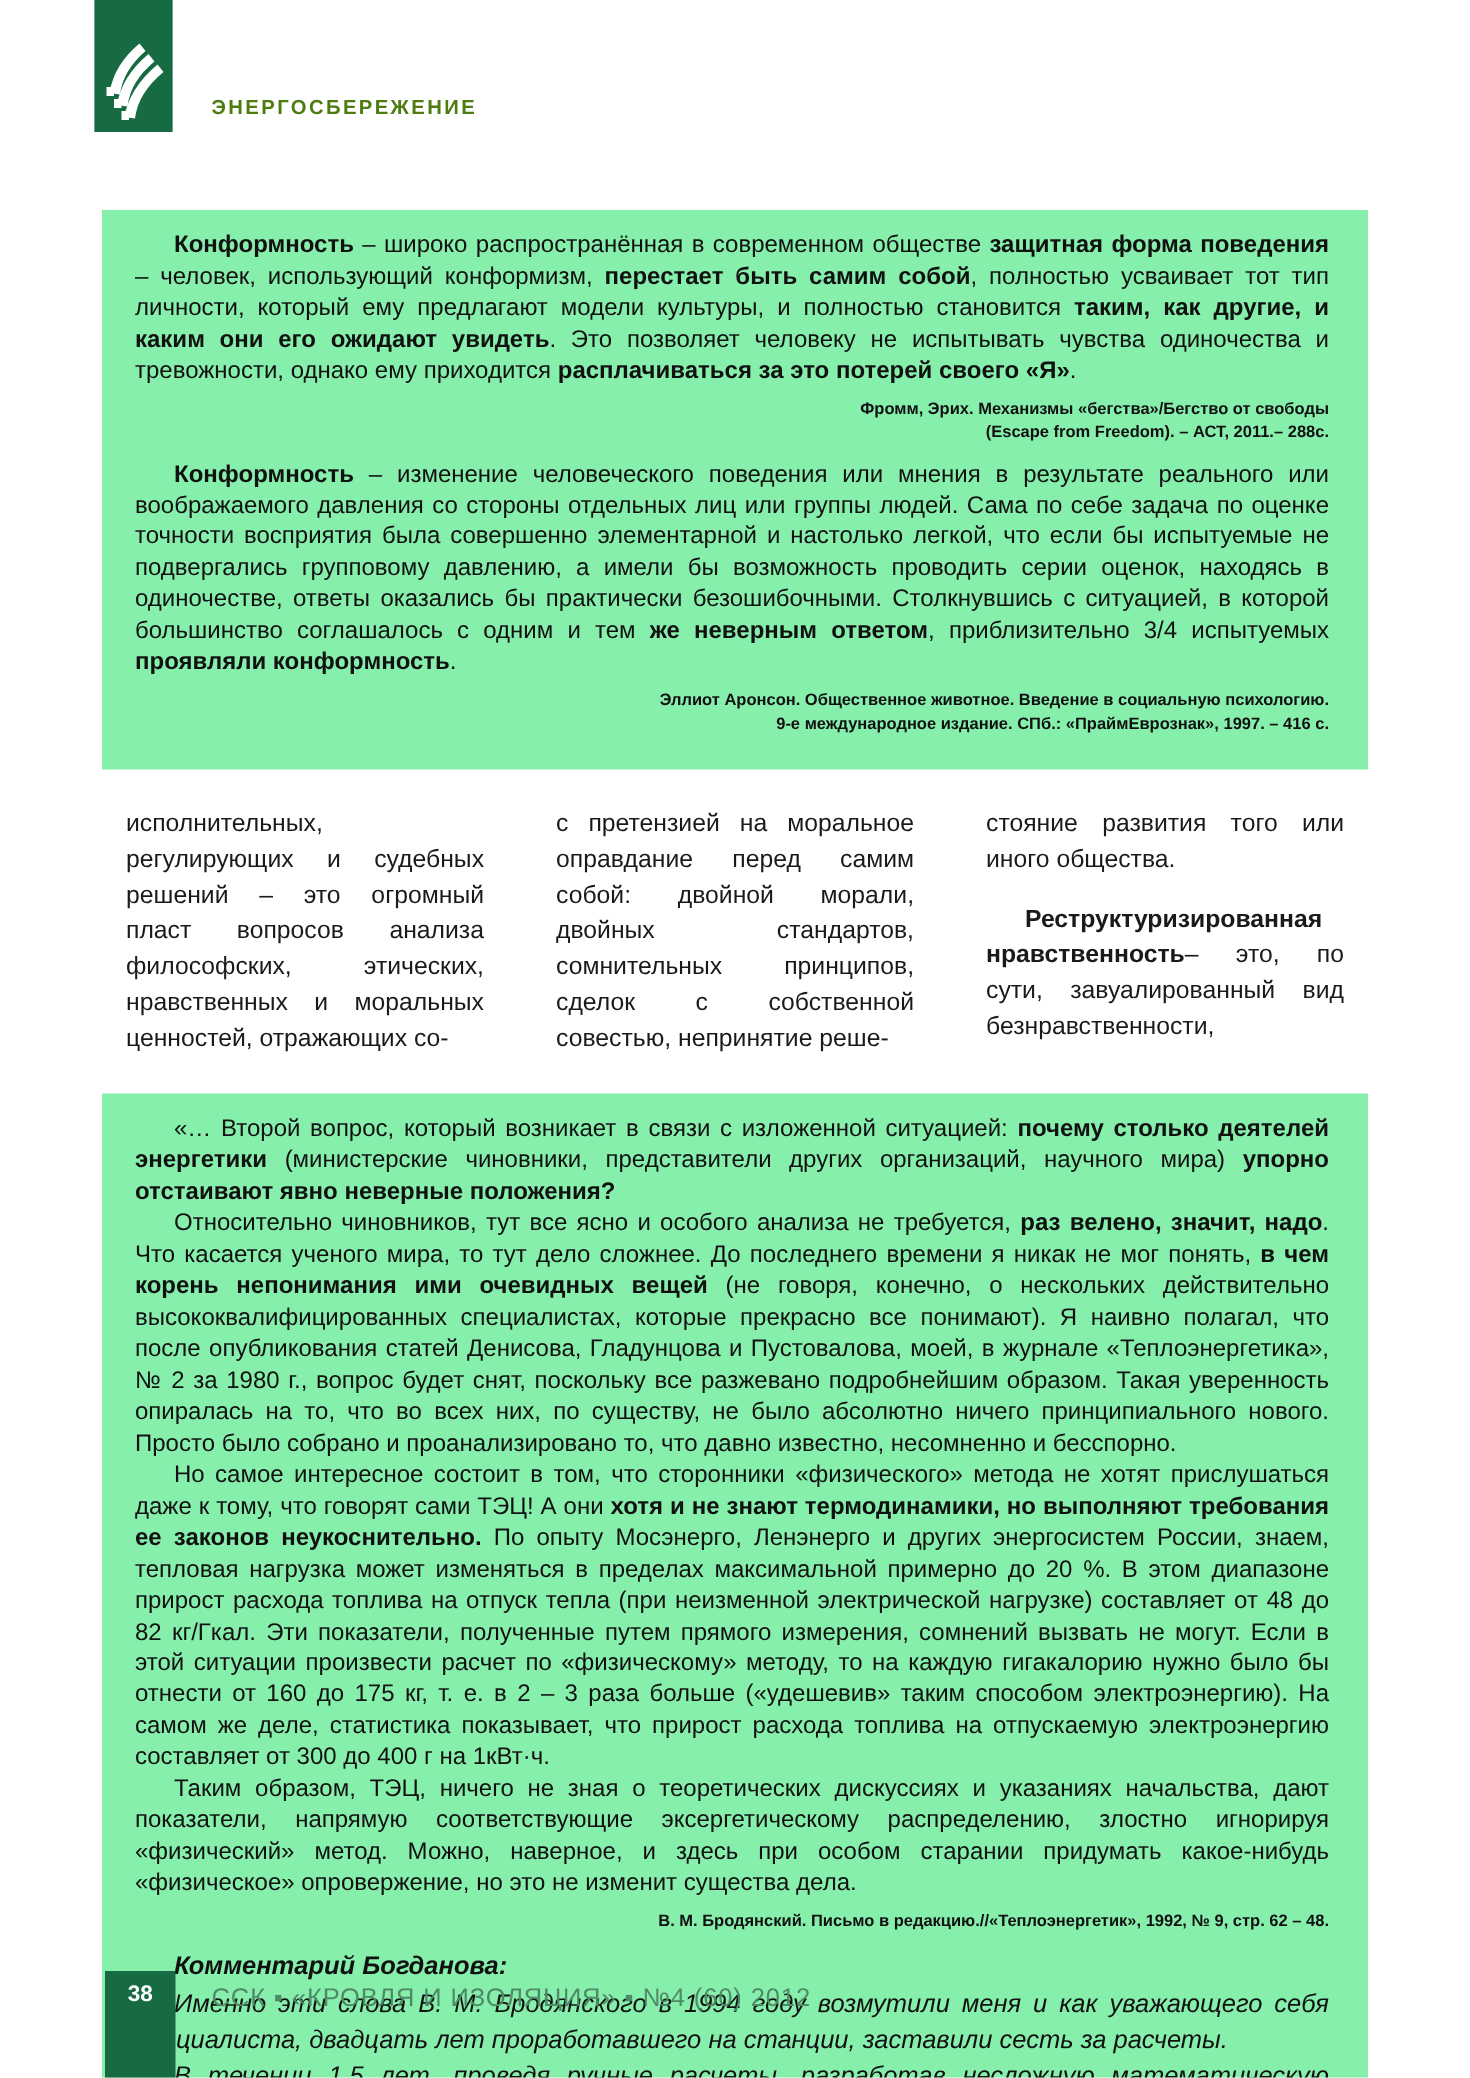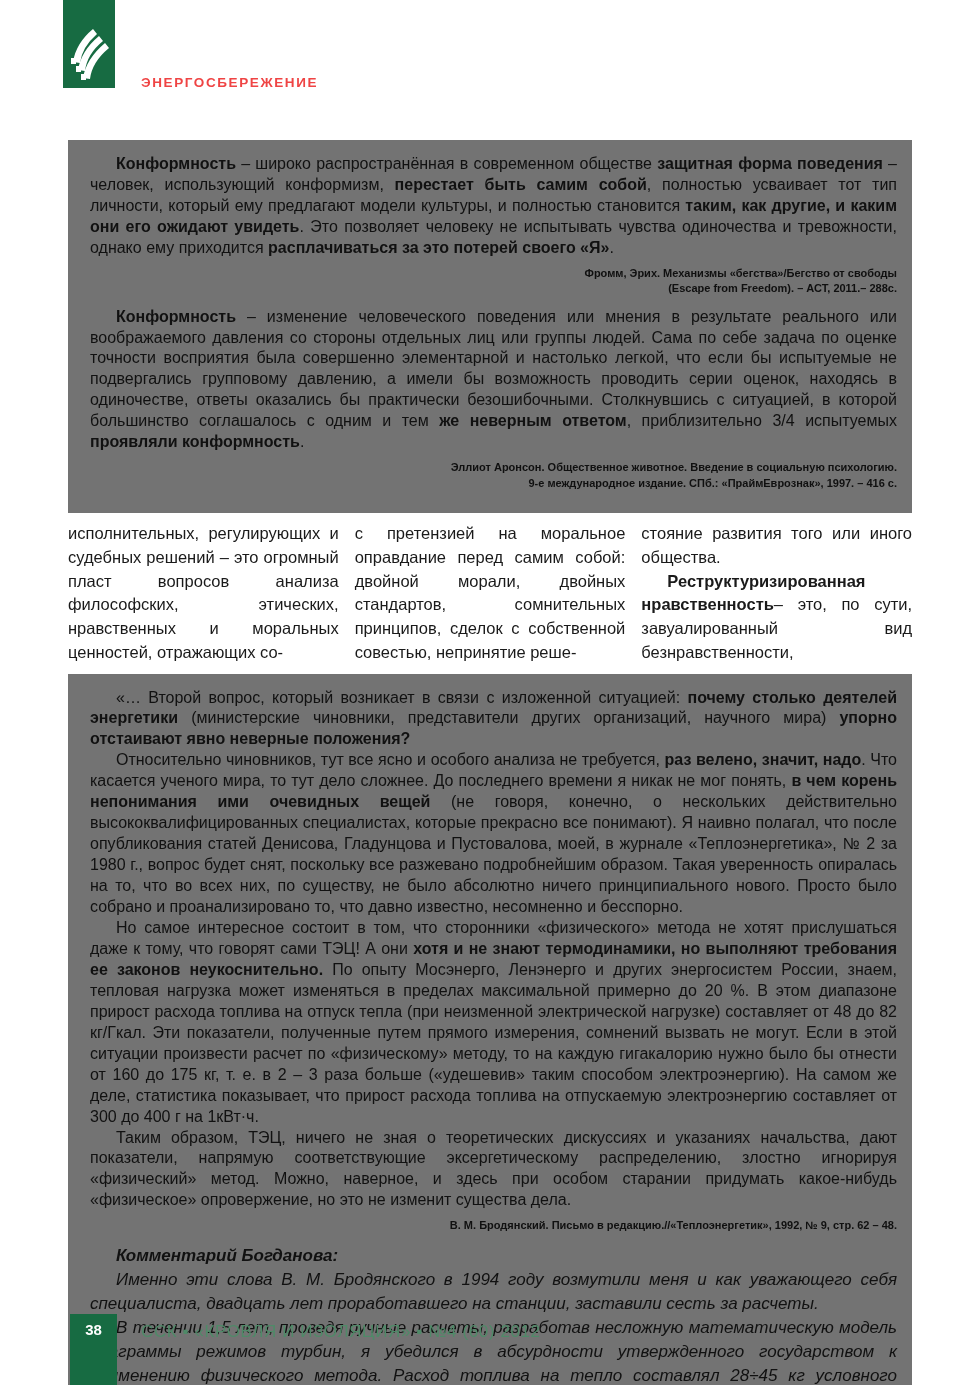--- a/index.html
+++ b/index.html
@@ -11,31 +11,31 @@
     color: #141414;
     overflow: hidden;
   }
 
   
   .logo-box {
     position: absolute; left: 63px; top: 0; width: 52px; height: 88px;
     background: #176b42;
   }
   .section-label {
-    position: absolute; left: 141px; top: 75px;
+    position: absolute; left: 141px; top: 64px;
     font-size: 13.5px; font-weight: bold; letter-spacing: 1.6px;
-    color: #ef4444;
+    color: #4d7c0f;
   }
 
   
   .content { position: absolute; left: 68px; top: 140px; width: 844px; }
 
   .greenblock {
-    background: #737373;
-    padding: 14px 15px 12px 22px;
+    background: #86efac;
+    padding: 14px 26px 12px 22px;
     box-sizing: border-box;
   }
   .greenblock p {
     margin: 0;
     font-size: 16px;
     line-height: 1.31;
     text-align: justify;
     text-indent: 26px;
     color: #111;
   }
@@ -51,21 +51,21 @@
   .b { font-weight: bold; }
 
   
   .cols {
     display: flex; gap: 16px;
     margin: 9px 0;
     min-height: 118px;
   }
   .col { flex: 1 1 0; }
   .col p {
-    margin: 0;
+    margin: 16px;
     font-size: 16.5px;
     line-height: 1.44;
     text-align: justify;
     color: #1a1a1a;
   }
   .col p.indent { text-indent: 26px; }
 
   
   .block2 { padding-bottom: 16px; }
   .comment-heading {

